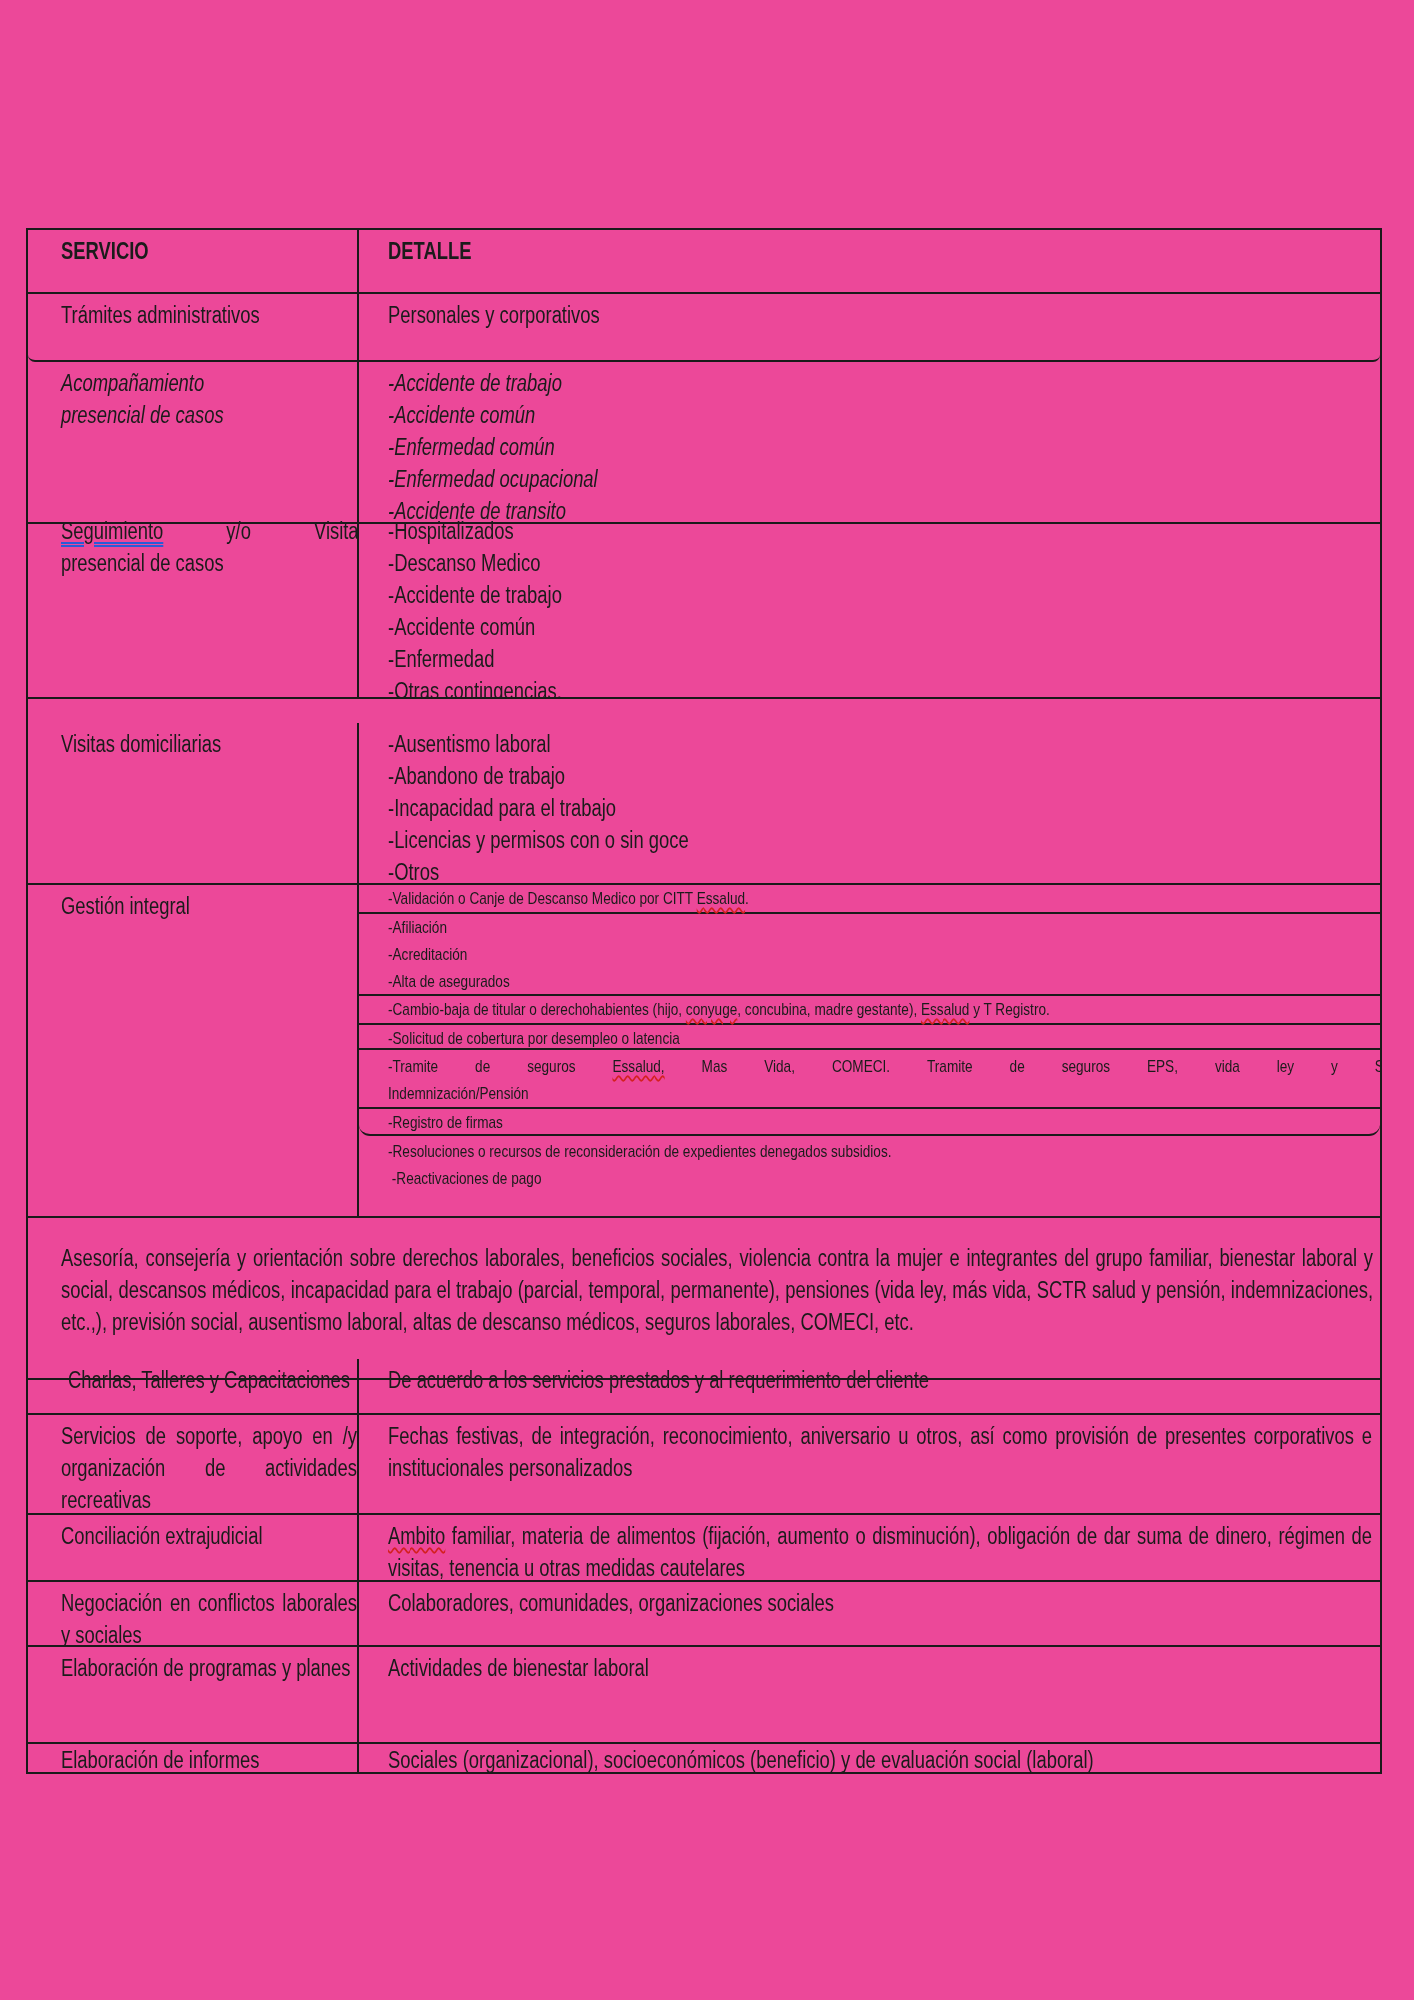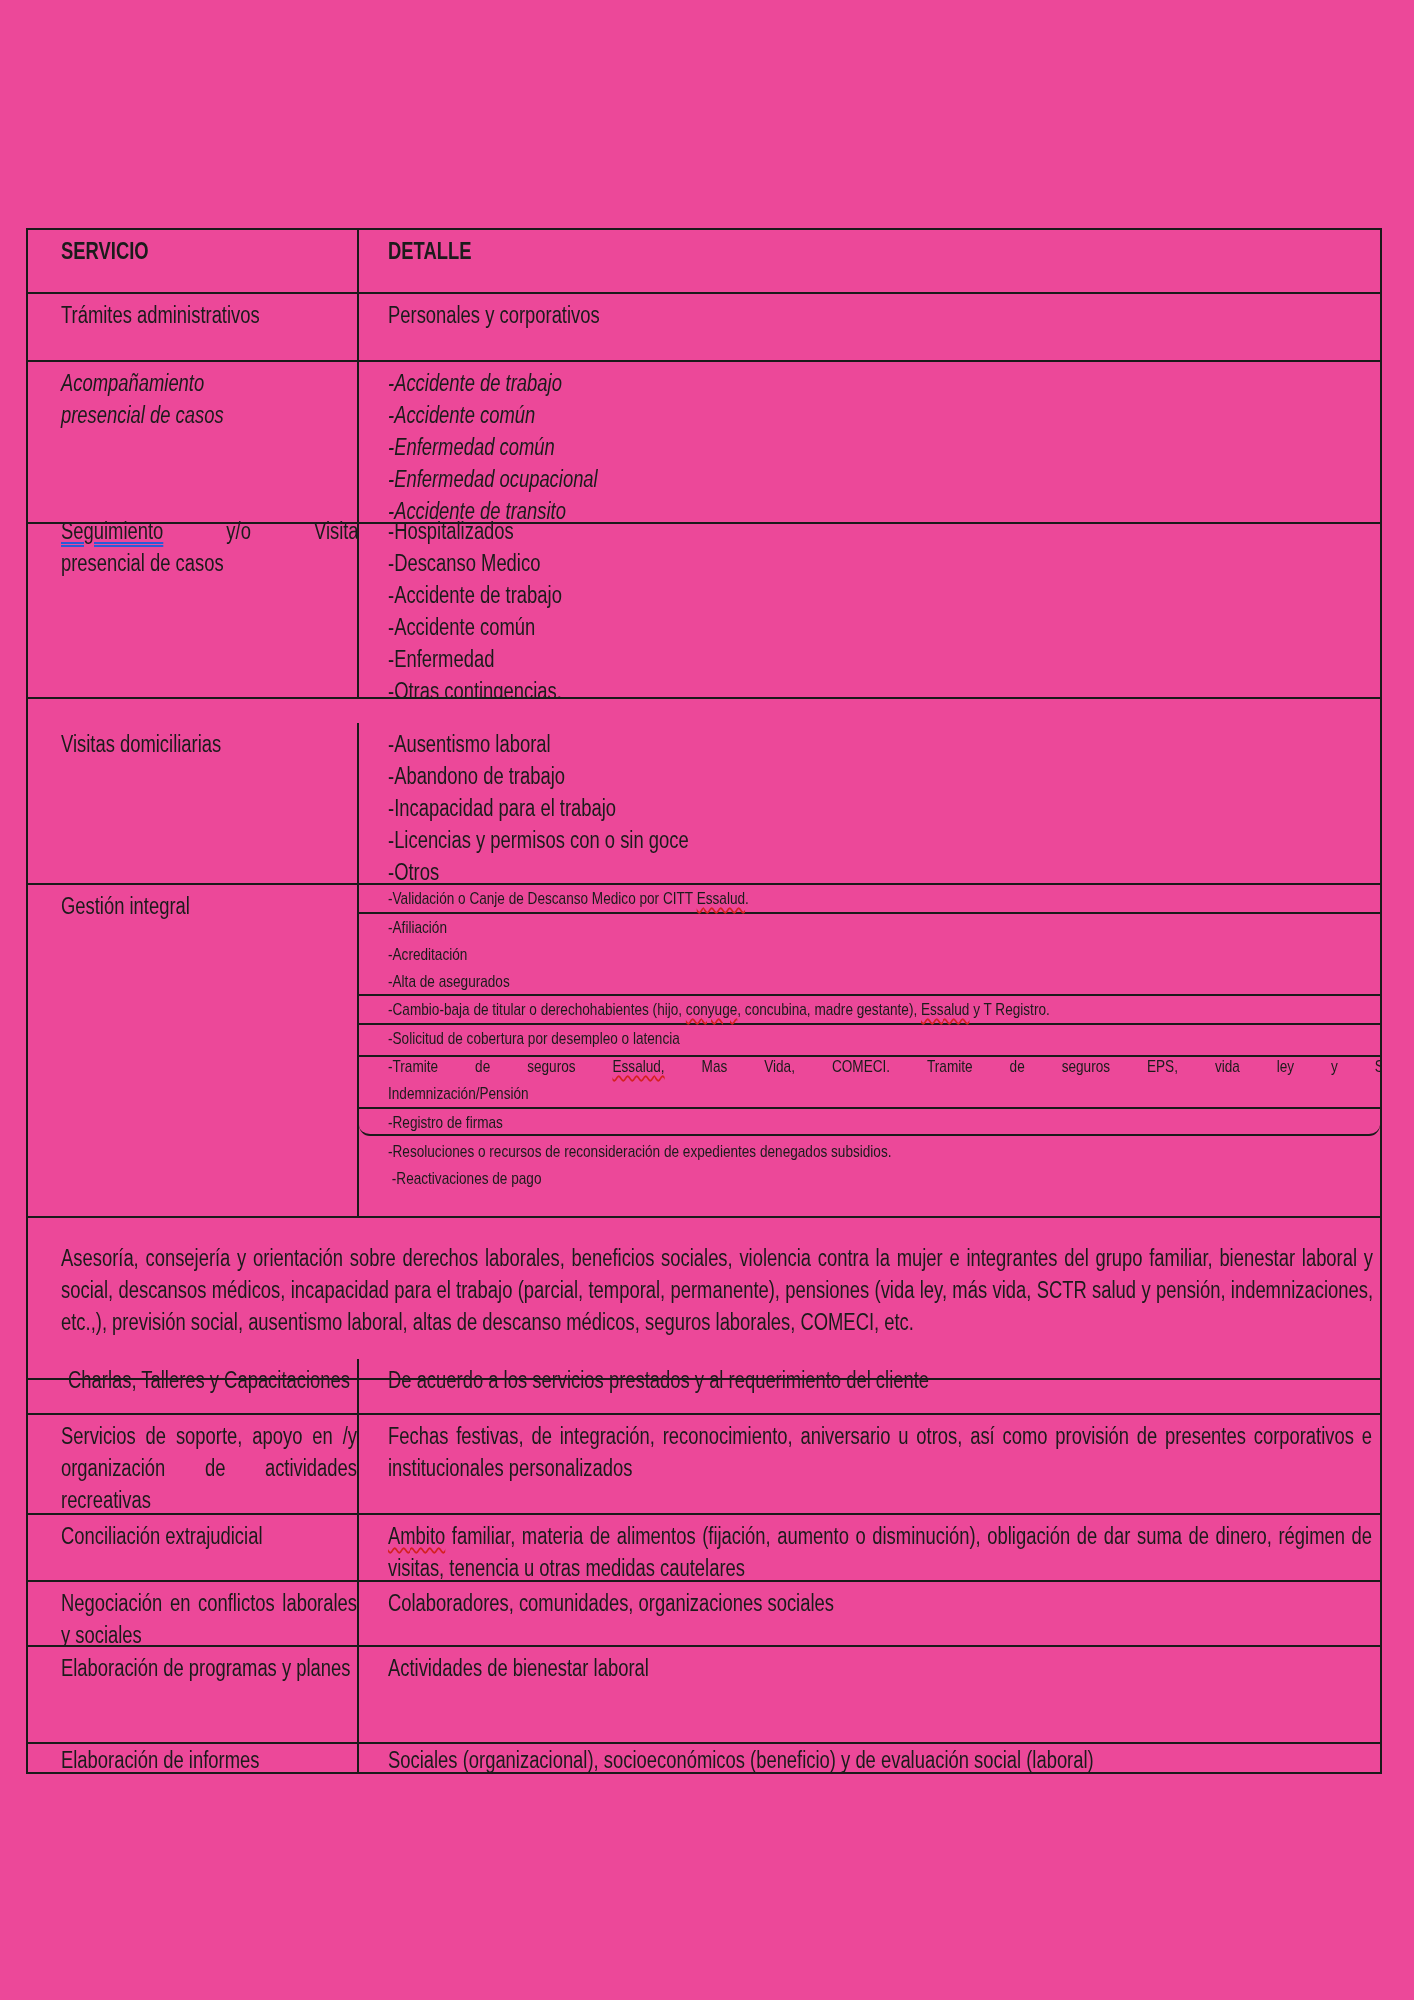--- a/index.html
+++ b/index.html
@@ -35,21 +35,21 @@
 
     <div class="row" style="top:0;height:64px;">
       <div class="cell c1">
         <div class="txt hdr">SERVICIO</div>
       </div>
       <div class="cell c2">
         <div class="txt hdr">DETALLE</div>
       </div>
     </div>
 
-    <div class="row" style="top:64px;height:68px;">
+    <div class="row" style="top:64px;height:68px;border-radius:7px;">
       <div class="cell c1">
         <div class="txt">Trámites administrativos</div>
       </div>
       <div class="cell c2">
         <div class="txt">Personales y corporativos</div>
       </div>
     </div>
 
     <div class="row" style="top:132px;height:162px;font-style:italic;">
       <div class="cell c1">
@@ -118,21 +118,21 @@
         <div class="sub" style="top:29px;height:82px;">
           <div class="txt small">
             <div>-Afiliación</div>
             <div>-Acreditación</div>
             <div>-Alta de asegurados</div>
           </div>
         </div>
         <div class="sub" style="top:111px;height:29px;">
           <div class="txt small"><span>-Cambio-baja de titular o derechohabientes (hijo, </span><span class="spell">conyuge</span><span>, concubina, madre gestante), </span><span class="spell">Essalud</span><span> y T Registro.</span></div>
         </div>
-        <div class="sub" style="top:140px;height:32px;">
+        <div class="sub" style="top:140px;height:25px;">
           <div class="txt small">-Solicitud de cobertura por desempleo o latencia</div>
         </div>
         <div class="sub" style="top:168px;height:56px;">
           <div class="txt small" style="width:1280px;">
             <div style="display:flex;justify-content:space-between;">
               <span>-Tramite</span>
                 <span>de</span>
                 <span>seguros</span>
                 <span class="spell">Essalud,</span>
                 <span>Mas</span>

